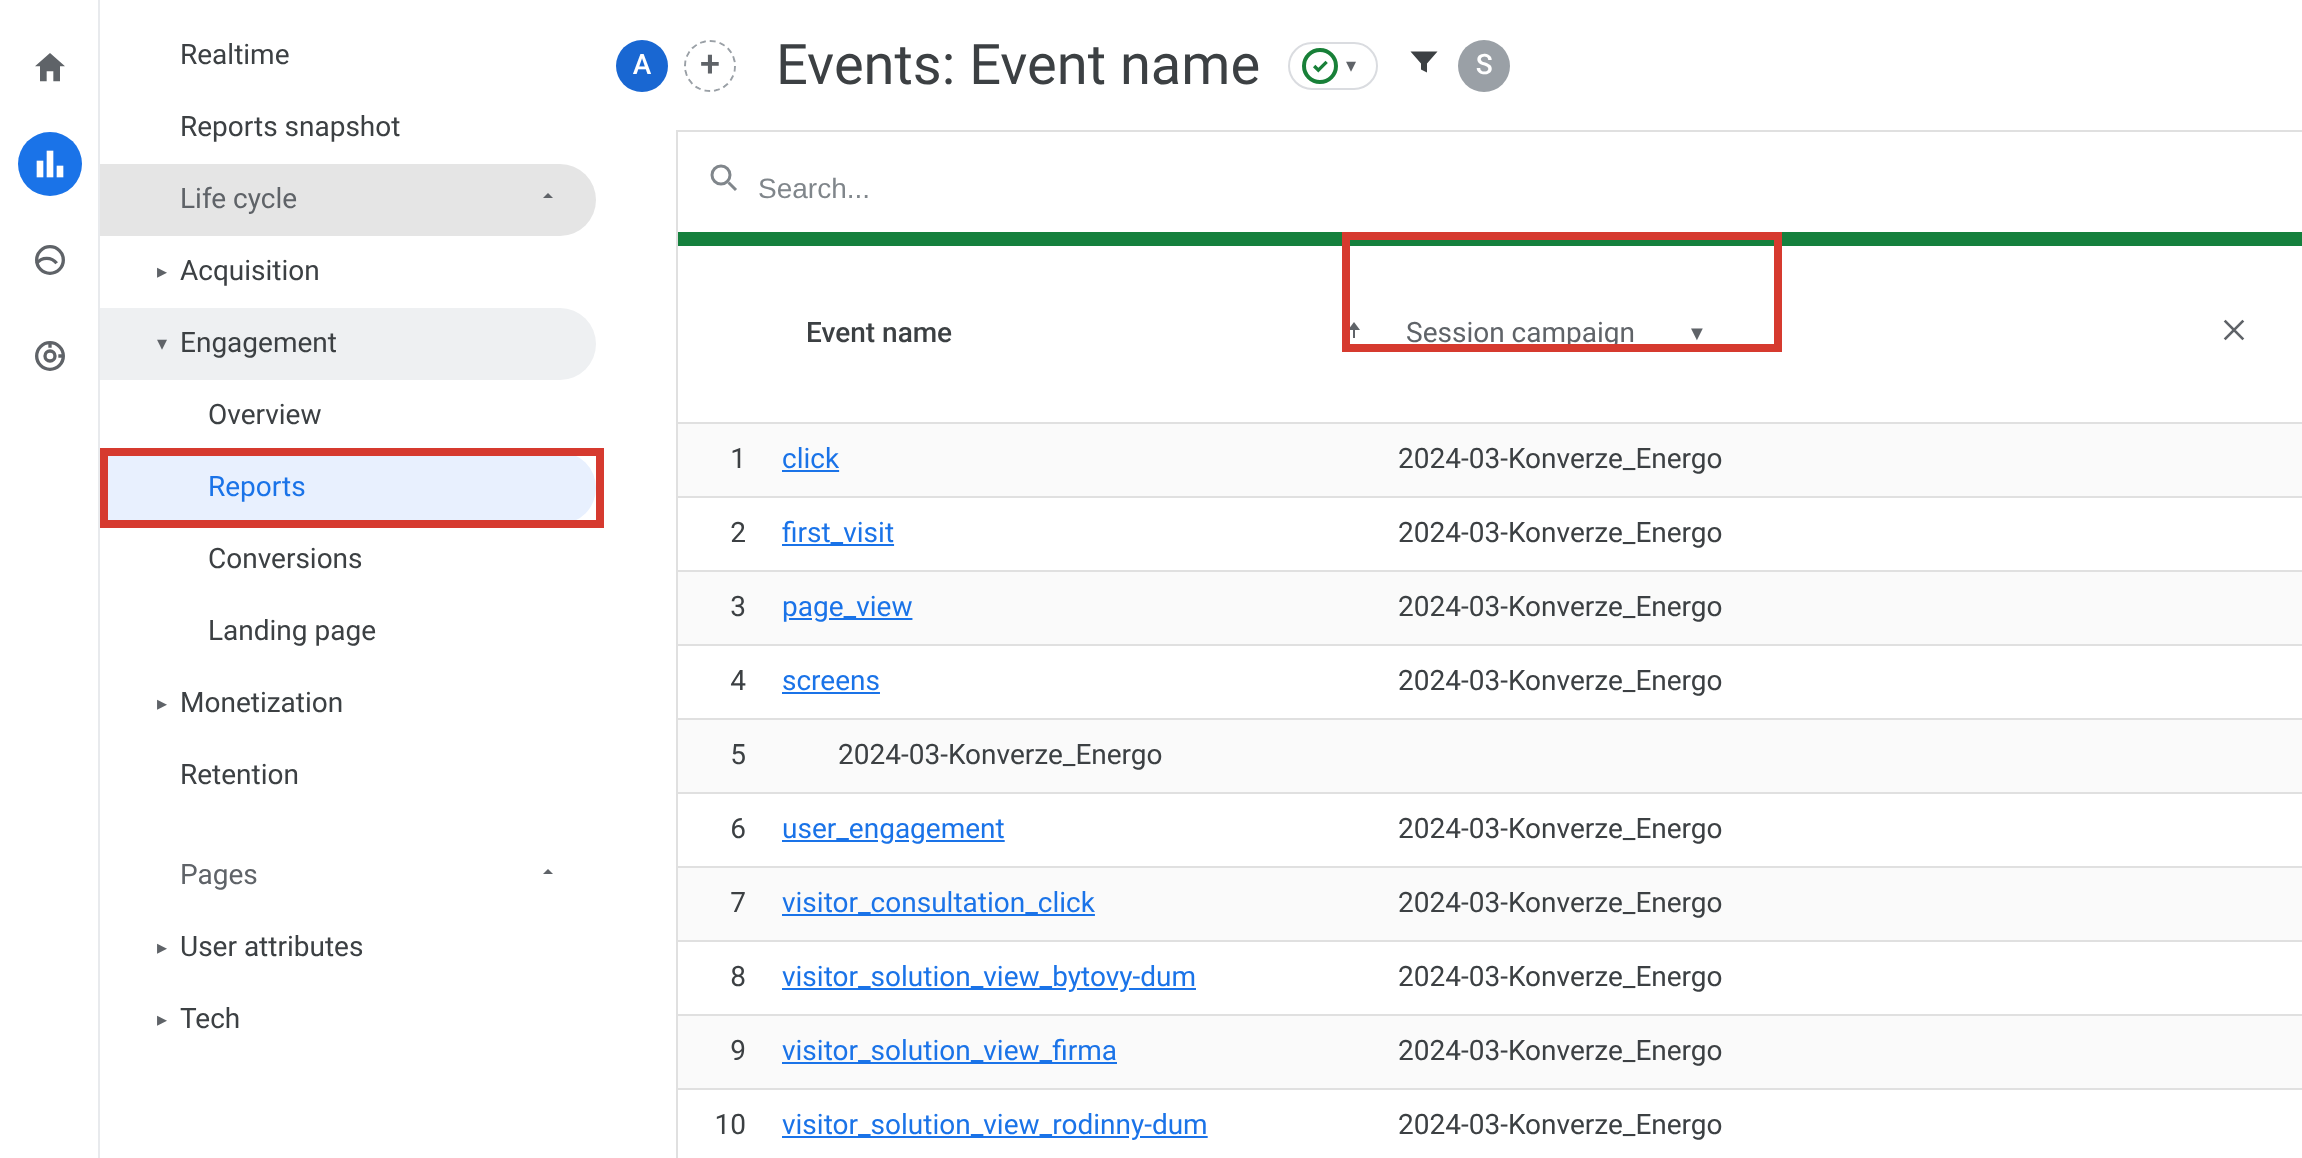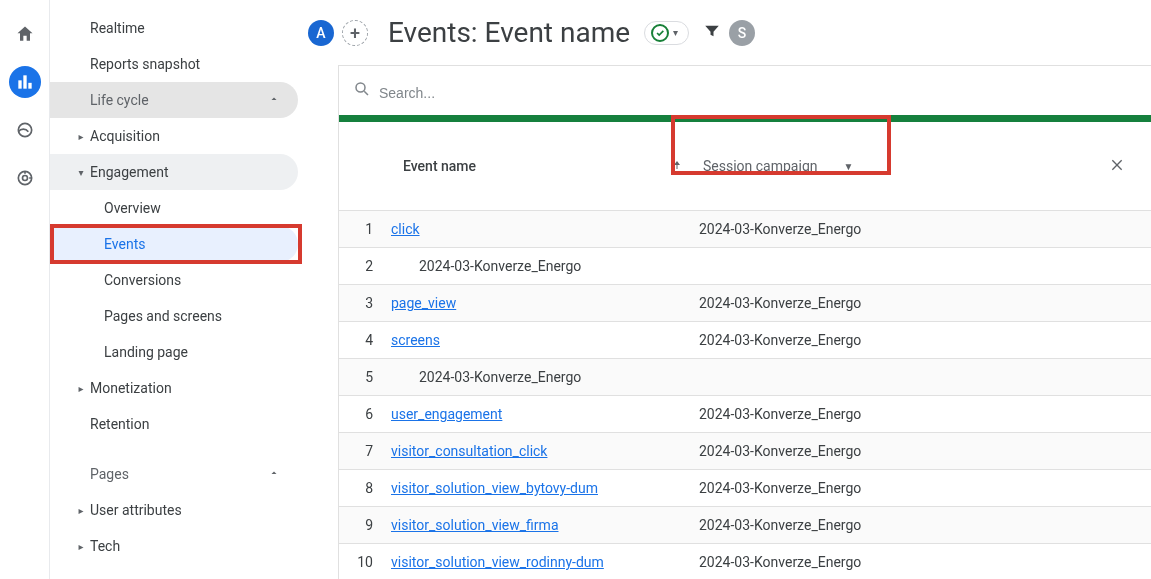--- a/index.html
+++ b/index.html
@@ -284,30 +284,27 @@
     <span class="caret">▾</span>
     <span>Engagement</span>
   </div>
 
   <div class="side-item pl3">
     <span>Overview</span>
   </div>
 
   <div style="position:relative">
     <div class="side-item pl3 active">
-      <span>Events</span>
+      <span>Reports</span>
     </div>
     <div class="redframe-1" style="left:0;top:-2px;width:252px;height:40px"></div>
   </div>
 
   <div class="side-item pl3">
     <span>Conversions</span>
-  </div>
-  <div class="side-item pl3">
-    <span>Pages and screens</span>
   </div>
   <div class="side-item pl3">
     <span>Landing page</span>
   </div>
 
   <div class="side-item pl1">
     <span class="caret">▸</span>
     <span>Monetization</span>
   </div>
   <div class="side-item pl1">
@@ -394,20 +391,21 @@
     </div>
 
     <div class="tbody" id="tbody">
         <div class="trow">
           <div class="td-num">1</div>
           <div class="td-event"><a href="#">click</a></div>
           <div class="td-camp">2024-03-Konverze_Energo</div>
         </div>
         <div class="trow">
           <div class="td-num">2</div>
+          <div class="td-event"><a href="#">first_visit</a></div>
           <div class="td-camp">2024-03-Konverze_Energo</div>
         </div>
         <div class="trow">
           <div class="td-num">3</div>
           <div class="td-event"><a href="#">page_view</a></div>
           <div class="td-camp">2024-03-Konverze_Energo</div>
         </div>
         <div class="trow">
           <div class="td-num">4</div>
           <div class="td-event"><a href="#">screens</a></div>

